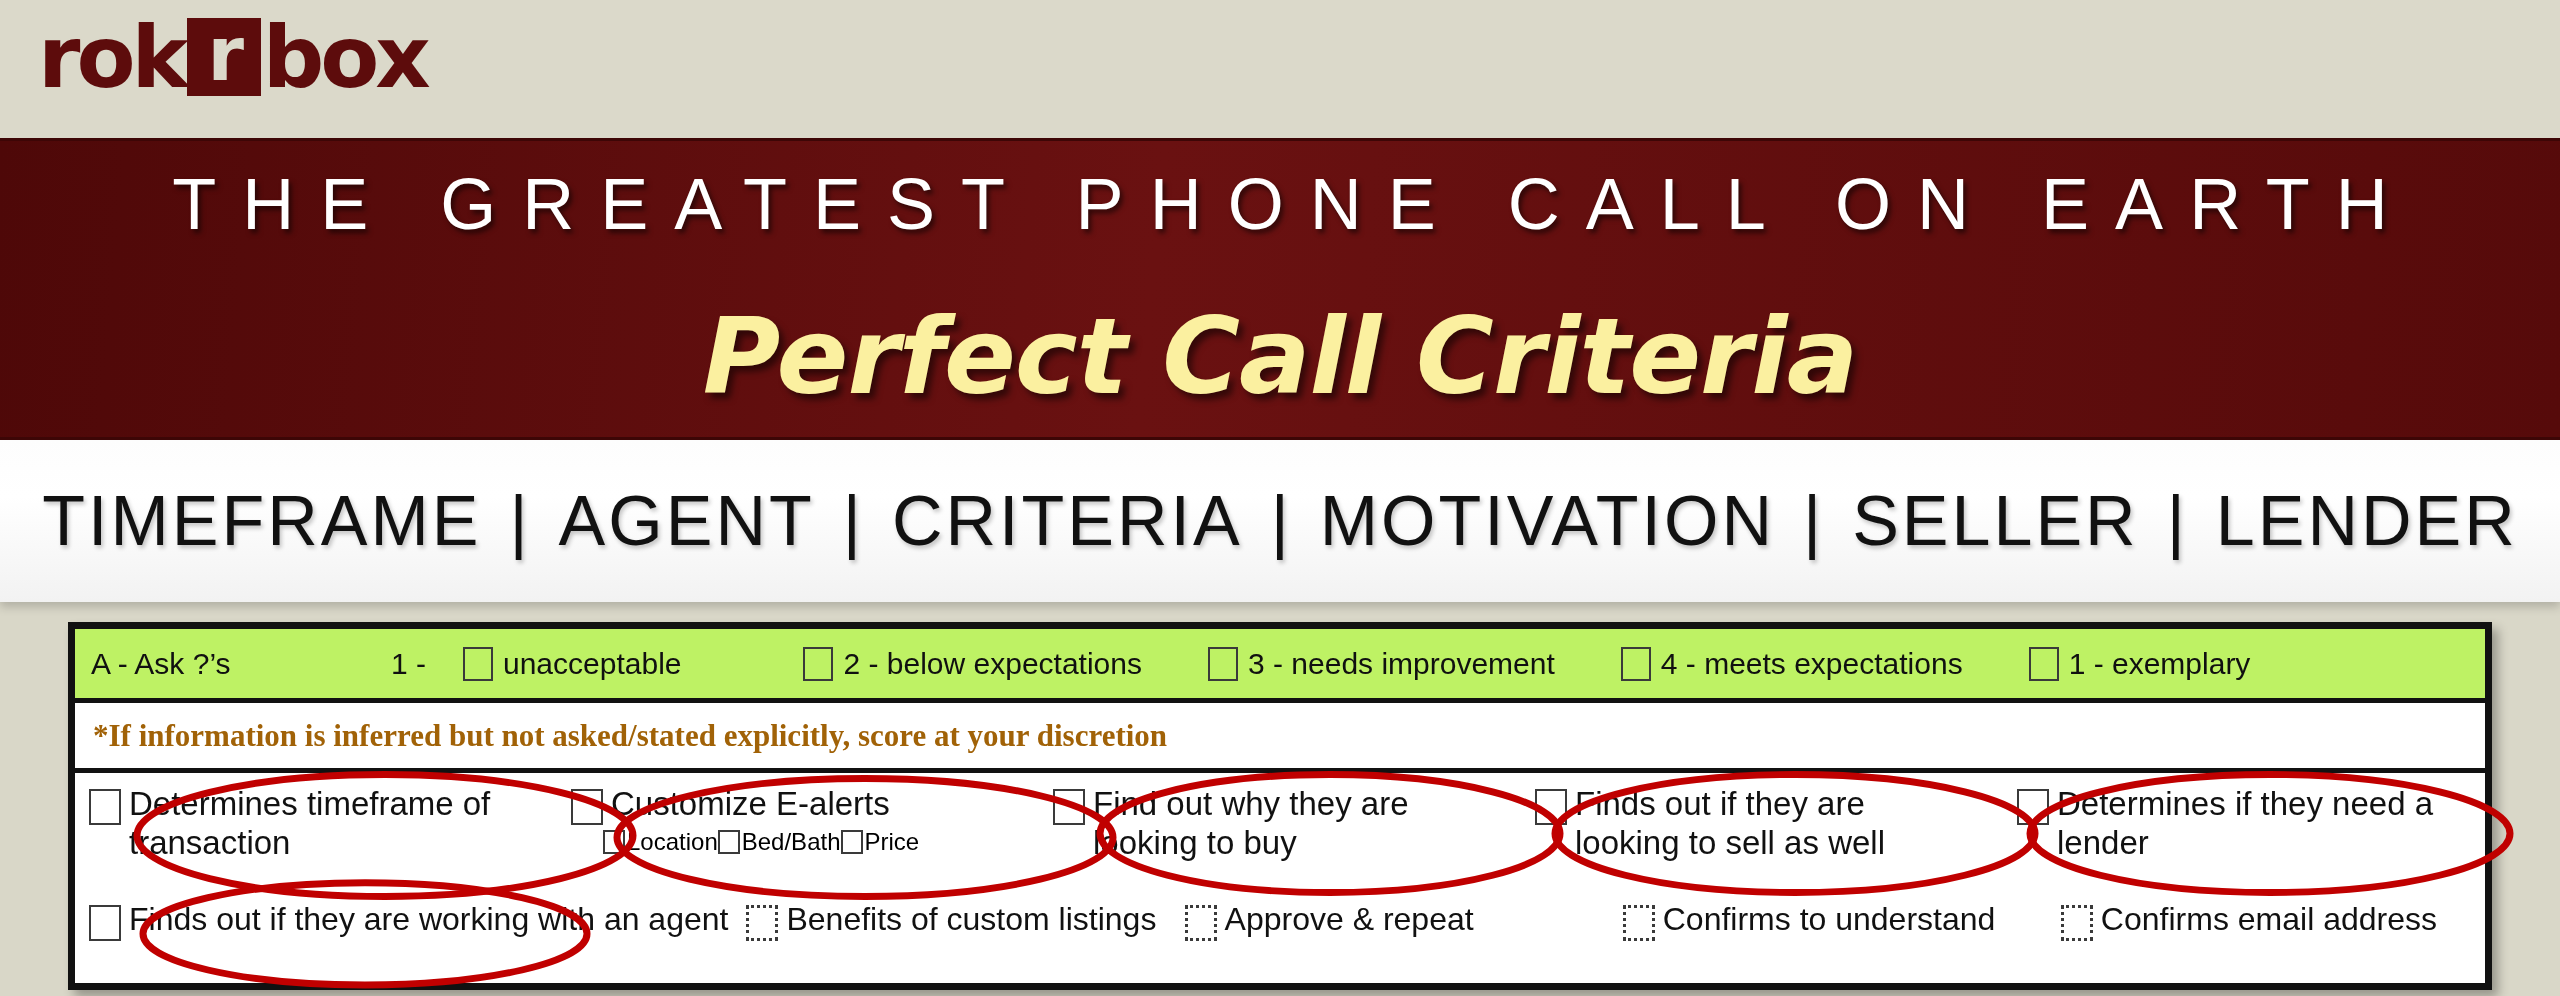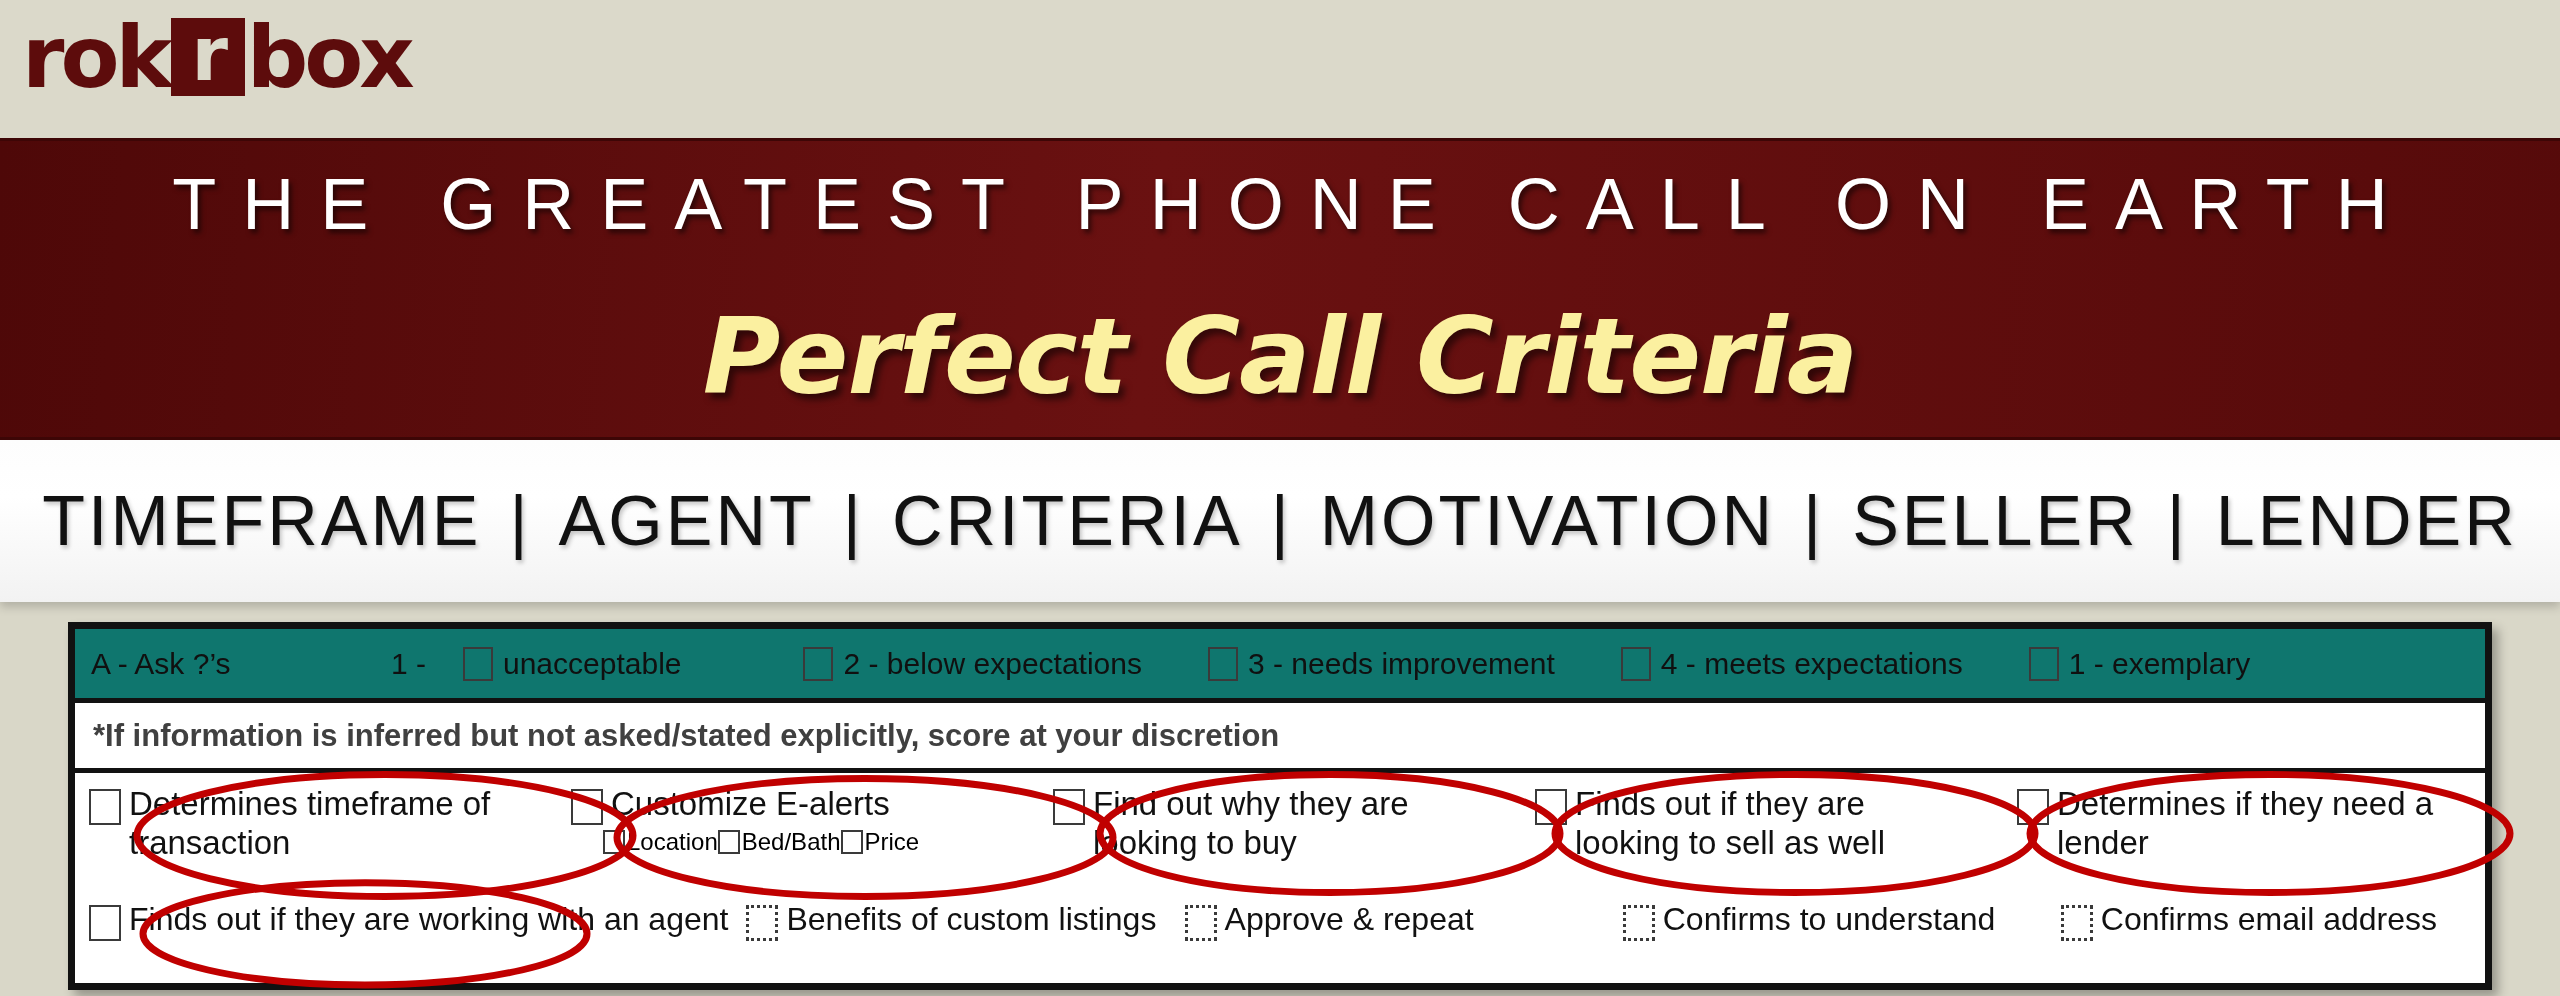--- a/index.html
+++ b/index.html
@@ -12,21 +12,21 @@
   }
 
   
   .logo-strip {
     height: 138px;
     position: relative;
     background: #dbd9ca;
   }
   .logo {
     position: absolute;
-    left: 22px;
+    left: 38px;
     top: 14px;
     font-family: "DejaVu Sans", sans-serif;
     font-size: 86px;
     font-weight: 700;
     color: #5d0c0c;
     letter-spacing: -4px;
     line-height: 1;
     display: flex;
     align-items: center;
   }
@@ -115,21 +115,21 @@
     padding: 20px 68px 0 68px;
   }
   .sheet {
     border: 7px solid #111111;
     background: #ffffff;
     box-shadow: 6px 7px 10px rgba(0,0,0,0.30);
     position: relative;
   }
 
   .legend-row {
-    background: #0f766e;
+    background: #bef264;
     border-bottom: 5px solid #111111;
     display: flex;
     align-items: center;
     height: 74px;
     padding: 0 16px;
     font-family: "Liberation Sans", sans-serif;
     font-size: 30px;
     color: #101010;
     white-space: nowrap;
   }
@@ -151,24 +151,24 @@
     flex: 0 0 auto;
   }
 
   .note-row {
     background: #ffffff;
     border-bottom: 5px solid #111111;
     height: 70px;
     display: flex;
     align-items: center;
     padding-left: 18px;
-    font-family: Liberation Sans, sans-serif;
+    font-family: Liberation Serif, serif;
     font-size: 31px;
     font-weight: 700;
-    color: #404040;
+    color: #a16207;
     text-align: right;
   }
 
   .grid-row {
     display: flex;
     background: #ffffff;
   }
   .grid-row.row1 { height: 118px; }
   .grid-row.row2 { height: 92px; }
 

